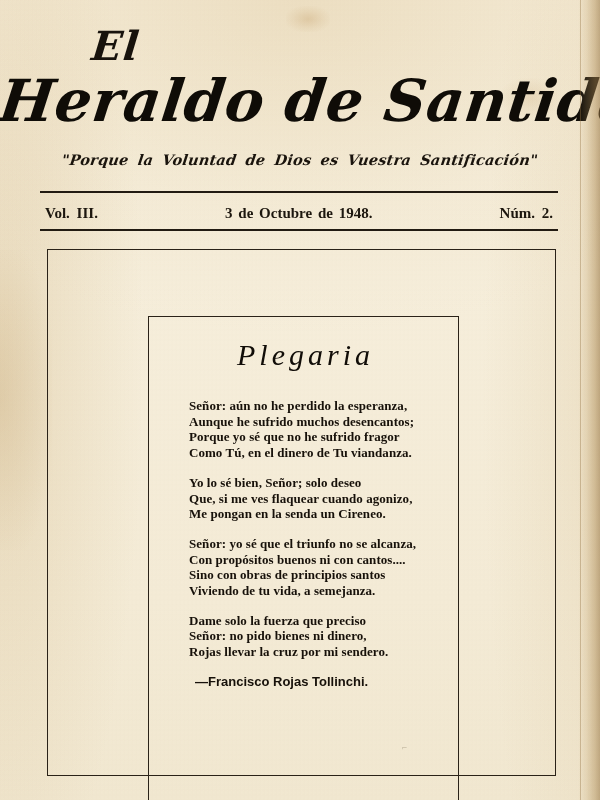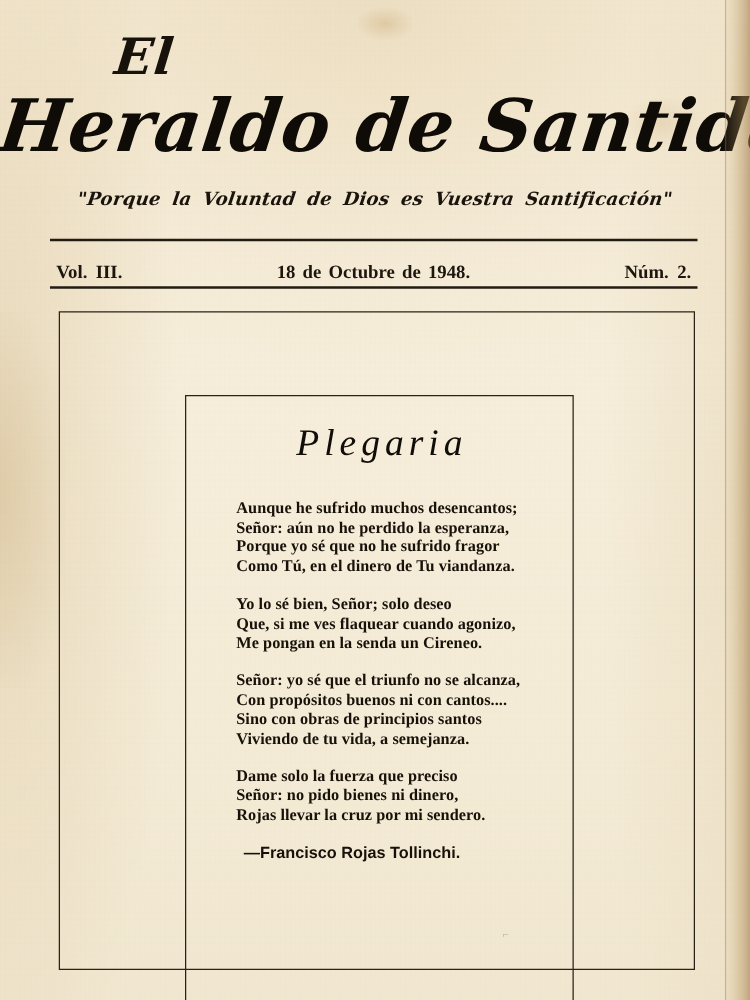--- a/index.html
+++ b/index.html
@@ -135,21 +135,21 @@
   .rule-top { top: 191px; }
   .rule-bottom { top: 229px; }
 
   .volbar {
     position: absolute;
     left: 40px;
     top: 199px;
     width: 518px;
     height: 28px;
     display: flex;
-    align-items: flex-end;
+    align-items: center;
     justify-content: space-between;
     font-family: "Liberation Serif", "DejaVu Serif", serif;
     font-size: 15px;
     font-weight: 700;
     color: #1c160e;
   }
   .volbar .vol   { word-spacing: 3px; padding-left: 5px; }
   .volbar .date  { word-spacing: 2px; }
   .volbar .num   { word-spacing: 3px; padding-right: 5px; }
 
@@ -230,33 +230,33 @@
 
   <div class="masthead">
     <div class="mast-el">El</div>
     <div class="mast-main">Heraldo de Santidad</div>
     <div class="mast-tagline">"Porque la Voluntad de Dios es Vuestra Santificación"</div>
   </div>
 
   <div class="rule rule-top"></div>
   <div class="volbar">
     <span class="vol">Vol. III.</span>
-    <span class="date">18 de Octubre de 1948.</span>
+    <span class="date">3 de Octubre de 1948.</span>
     <span class="num">Núm. 2.</span>
   </div>
   <div class="rule rule-bottom"></div>
 
   <div class="outer-frame"></div>
 
   <div class="poem-box">
     <div class="poem-title">Plegaria</div>
     <div class="poem-body">
         <div class="stanza">
+          <div class="line">Señor: aún no he perdido la esperanza,</div>
           <div class="line">Aunque he sufrido muchos desencantos;</div>
-          <div class="line">Señor: aún no he perdido la esperanza,</div>
           <div class="line">Porque yo sé que no he sufrido fragor</div>
           <div class="line">Como Tú, en el dinero de Tu viandanza.</div>
         </div>
         <div class="stanza">
           <div class="line">Yo lo sé bien, Señor; solo deseo</div>
           <div class="line">Que, si me ves flaquear cuando agonizo,</div>
           <div class="line">Me pongan en la senda un Cireneo.</div>
         </div>
         <div class="stanza">
           <div class="line">Señor: yo sé que el triunfo no se alcanza,</div>

